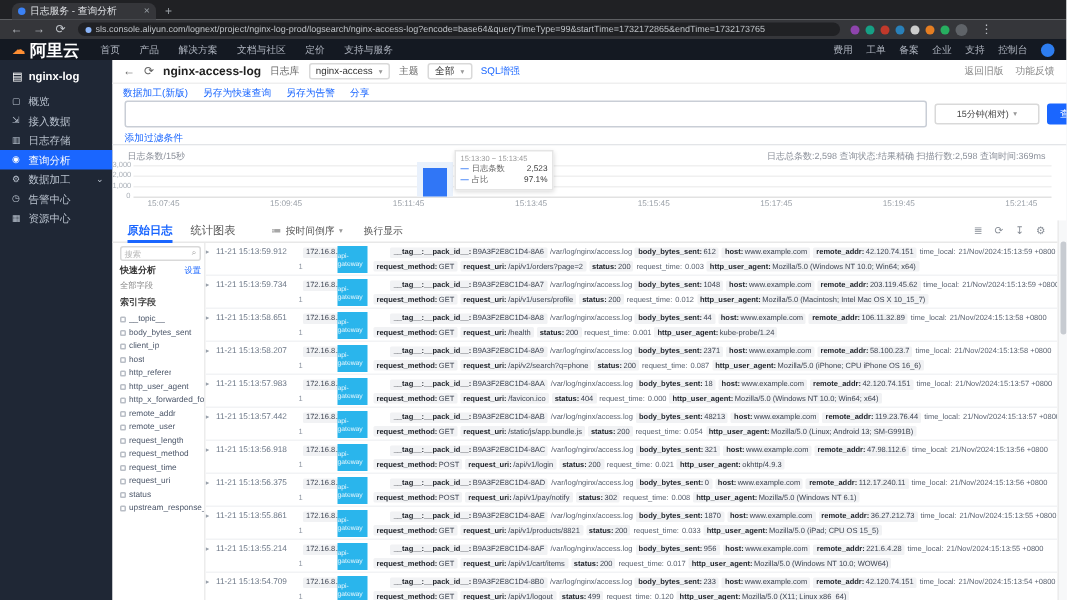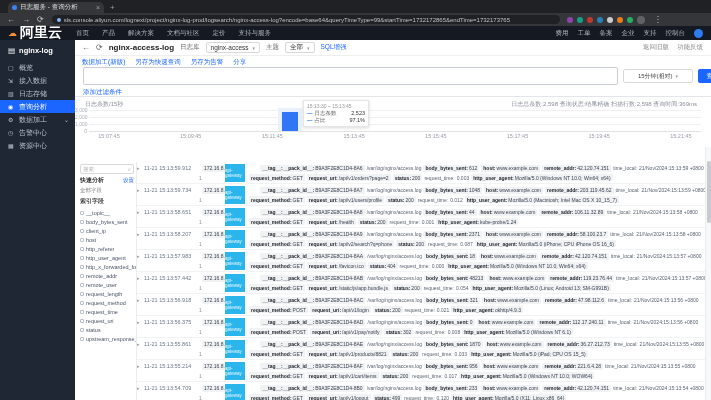--- a/index.html
+++ b/index.html
@@ -20,21 +20,21 @@
   .omni .url { font-size:6px; color:#bdc1c6; white-space:nowrap; overflow:hidden; }
   .exts { display:flex; align-items:center; gap:4px; margin-left:7px; }
   .dot { width:6px; height:6px; border-radius:50%; }
   .prof { width:8px; height:8px; border-radius:50%; background:#5f6368; }
   .bmenu { font-size:8px; color:#bdc1c6; margin-left:5px; }
 
   
   .appnav { position:absolute; left:0; top:26px; width:711px; height:14px; background:#141922; display:flex; align-items:center; color:#aeb4bf; }
   .brand { display:flex; align-items:center; gap:3px; margin-left:8px; margin-right:14px; }
   .cloud { font-size:9px; color:#ff8f33; }
-  .bname { font-size:14px; font-weight:bold; color:#fff; }
+  .bname { font-size:11px; font-weight:bold; color:#fff; }
   .navitems { display:flex; gap:13px; }
   .navitem { font-size:6.5px; }
   .navright { margin-left:auto; display:flex; align-items:center; gap:9px; margin-right:8px; }
   .navitem-r { font-size:6.5px; }
   .avatar { width:9px; height:9px; border-radius:50%; background:#2d7df0; }
 
   
   .sidebar { position:absolute; left:0; top:40px; width:75px; height:360px; background:#1f2735; }
   .sbtitle { display:flex; align-items:center; gap:4px; padding:6px 0 6px 8px; color:#fff; font-size:7.5px; font-weight:bold; }
   .sbitem { display:flex; align-items:center; gap:4px; height:13px; padding-left:8px; color:#b9c2ce; font-size:7px; cursor:pointer; position:relative; }
@@ -307,20 +307,36 @@
           </div>
 
           <div class="tt-row">
             <span class="tt-dash">—</span>
             <span class="tt-lab">占比</span>
             <span class="tt-val">97.1%</span>
           </div>
         </div>
     </div>
 
+    <div class="tabsrow">
+      <span class="tab1">原始日志</span>
+      <span class="tab2">统计图表</span>
+      <span class="sortctl">
+        <span>≔</span>
+        <span>按时间倒序</span>
+        <span style="font-size:5px;color:#999">▾</span>
+      </span>
+      <span class="wrapctl">换行显示</span>
+      <span class="ticons">
+        <span>≣</span>
+        <span>⟳</span>
+        <span>↧</span>
+        <span>⚙</span>
+      </span>
+    </div>
 
     <div class="panel">
       <div class="minisearch">
         <span class="ph">搜索</span>
         <span class="mag">⌕</span>
       </div>
       <div class="phead">
         <span class="ptitle">快速分析</span>
         <span class="pact">设置</span>
       </div>

